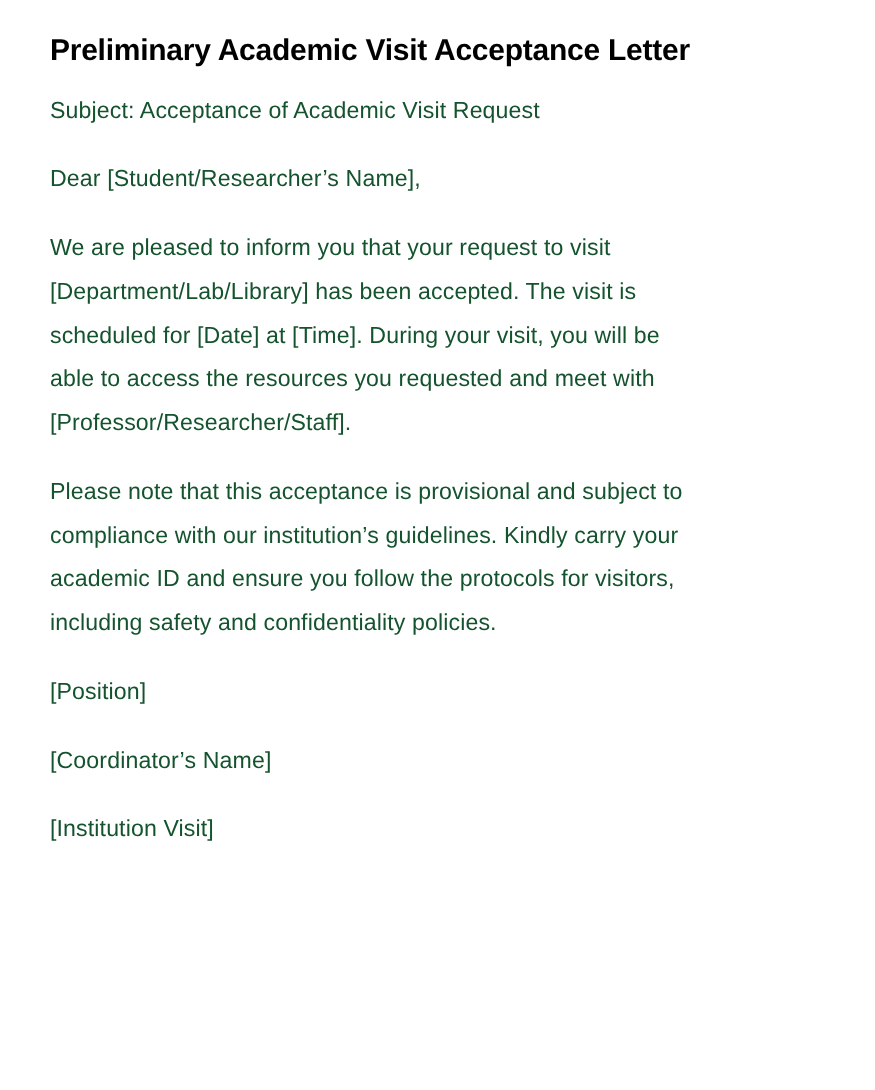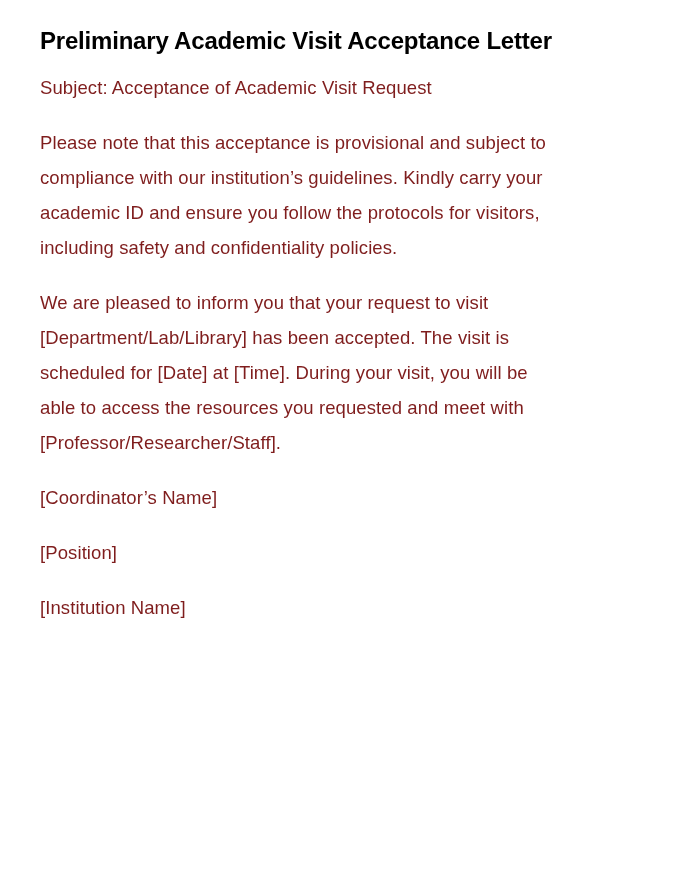--- a/index.html
+++ b/index.html
@@ -23,46 +23,47 @@
     font-weight: 700;
     letter-spacing: -0.2px;
     color: #000000;
     margin: 0 0 12px 0;
     white-space: nowrap;
   }
   .doc-par {
     font-size: 18.5px;
     line-height: 35px;
     font-weight: 400;
-    color: #7f1d1d;
+    color: #14532d;
     margin: 0 0 20px 0;
     white-space: pre-line; 
     letter-spacing: 0.1px;
   }
 </style>
 </head>
 <body>
 
 <div class="page">
   <h1 class="doc-title">Preliminary Academic Visit Acceptance Letter</h1>
 
   <p class="doc-par">Subject: Acceptance of Academic Visit Request</p>
 
-
-  <p class="doc-par">Please note that this acceptance is provisional and subject to
-compliance with our institution’s guidelines. Kindly carry your
-academic ID and ensure you follow the protocols for visitors,
-including safety and confidentiality policies.</p>
+  <p class="doc-par">Dear [Student/Researcher’s Name],</p>
 
   <p class="doc-par">We are pleased to inform you that your request to visit
 [Department/Lab/Library] has been accepted. The visit is
 scheduled for [Date] at [Time]. During your visit, you will be
 able to access the resources you requested and meet with
 [Professor/Researcher/Staff].</p>
 
+  <p class="doc-par">Please note that this acceptance is provisional and subject to
+compliance with our institution’s guidelines. Kindly carry your
+academic ID and ensure you follow the protocols for visitors,
+including safety and confidentiality policies.</p>
 
+
+
+  <p class="doc-par">[Position]</p>
 
   <p class="doc-par">[Coordinator’s Name]</p>
 
-  <p class="doc-par">[Position]</p>
-
-  <p class="doc-par">[Institution Name]</p>
+  <p class="doc-par">[Institution Visit]</p>
 </div>
 
 </body></html>

